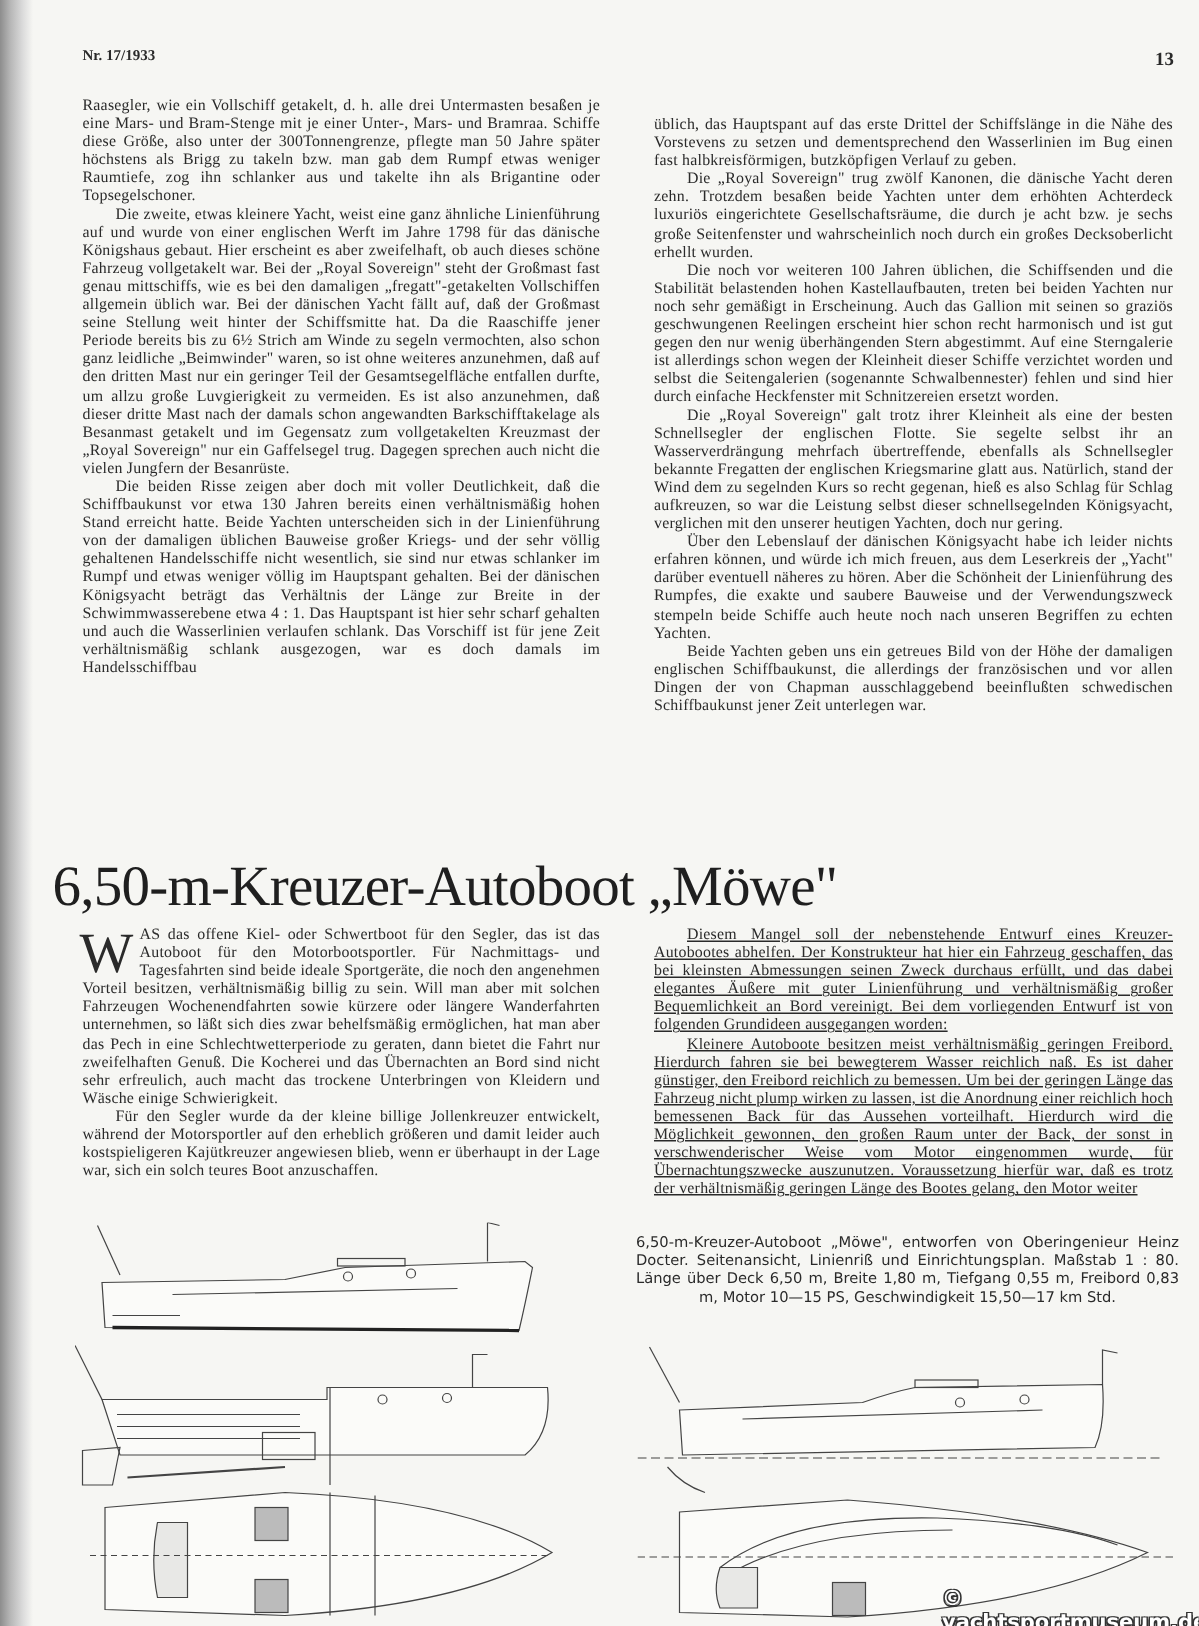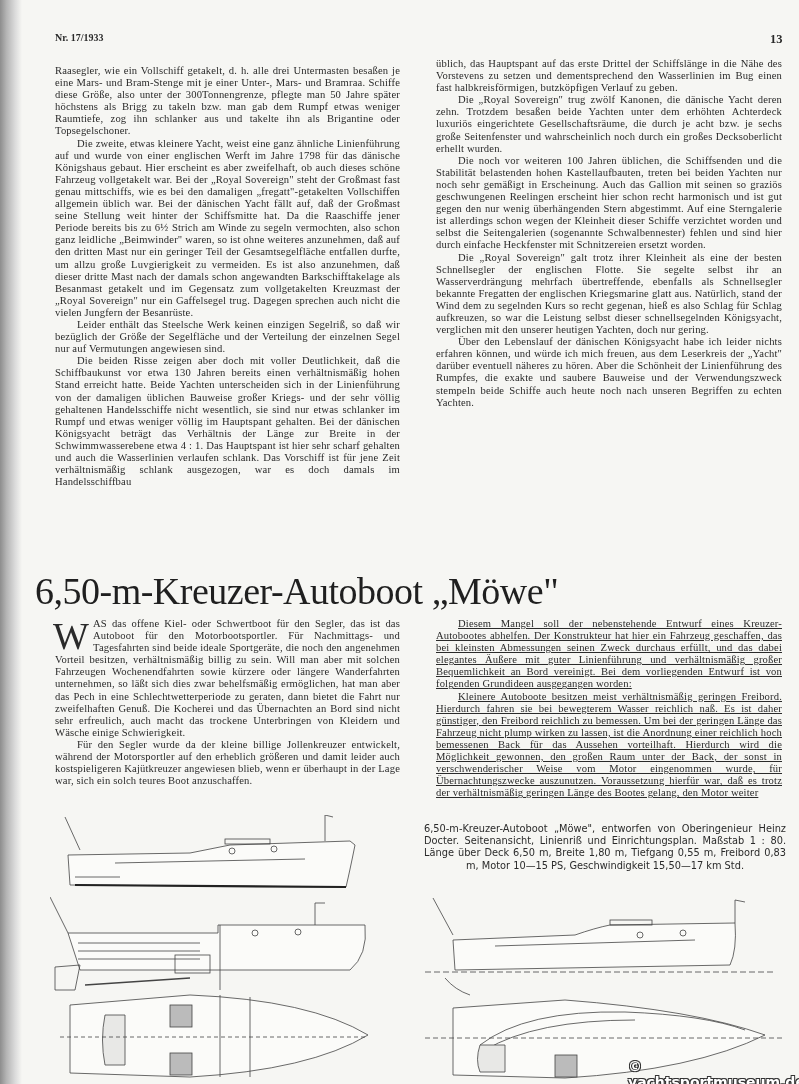--- a/index.html
+++ b/index.html
@@ -15,21 +15,21 @@
   }
   .hdr-left { position:absolute; left:55px; top:32px; font-size:10px; font-weight:bold; }
   .hdr-right { position:absolute; left:770px; top:32px; font-size:12.5px; font-weight:bold; }
   .col {
     position:absolute; font-size:10.6px; line-height:12.1px; text-align:justify;
     letter-spacing:0.15px;
   }
   .col p { margin:0; text-indent:22px; }
   .col p.noindent { text-indent:0; }
   #col-tl { left:55px; top:65px; width:345px; }
-  #col-tr { left:436px; top:58px; width:346px; }
+  #col-tr { left:436px; top:78px; width:346px; }
   .title {
     position:absolute; left:35px; top:569px; font-size:38px; letter-spacing:-0.5px;
     font-family:"Liberation Serif","DejaVu Serif",serif; color:#1f1f1f; white-space:nowrap;
   }
   #col-bl { left:55px; top:618px; width:345px; }
   #col-br { left:436px; top:618px; width:346px;text-decoration:underline; }
   .dropcap {
     float:left; font-size:38px; line-height:32px; margin:2px 4px 0 -2px; font-weight:normal;
   }
   .caption {
@@ -48,30 +48,30 @@
 <body>
 
 <div class="gutter"></div>
 
 <div class="hdr-left">Nr. 17/1933</div>
 <div class="hdr-right">13</div>
 
 <div class="col" id="col-tl">
   <p class="noindent">Raasegler, wie ein Vollschiff getakelt, d. h. alle drei Untermasten besaßen je eine Mars- und Bram-Stenge mit je einer Unter-, Mars- und Bramraa. Schiffe diese Größe, also unter der 300Tonnengrenze, pflegte man 50 Jahre später höchstens als Brigg zu takeln bzw. man gab dem Rumpf etwas weniger Raumtiefe, zog ihn schlanker aus und takelte ihn als Brigantine oder Topsegelschoner.</p>
   <p>Die zweite, etwas kleinere Yacht, weist eine ganz ähnliche Linienführung auf und wurde von einer englischen Werft im Jahre 1798 für das dänische Königshaus gebaut. Hier erscheint es aber zweifelhaft, ob auch dieses schöne Fahrzeug vollgetakelt war. Bei der „Royal Sovereign" steht der Großmast fast genau mittschiffs, wie es bei den damaligen „fregatt"-getakelten Vollschiffen allgemein üblich war. Bei der dänischen Yacht fällt auf, daß der Großmast seine Stellung weit hinter der Schiffsmitte hat. Da die Raaschiffe jener Periode bereits bis zu 6½ Strich am Winde zu segeln vermochten, also schon ganz leidliche „Beimwinder" waren, so ist ohne weiteres anzunehmen, daß auf den dritten Mast nur ein geringer Teil der Gesamtsegelfläche entfallen durfte, um allzu große Luvgierigkeit zu vermeiden. Es ist also anzunehmen, daß dieser dritte Mast nach der damals schon angewandten Barkschifftakelage als Besanmast getakelt und im Gegensatz zum vollgetakelten Kreuzmast der „Royal Sovereign" nur ein Gaffelsegel trug. Dagegen sprechen auch nicht die vielen Jungfern der Besanrüste.</p>
-  <p>Leider enthält das Steelsche Werk keinen einzigen Segelriß, so daß wir bezüglich der Größe der Segelfläche und der Verteilung der einzelnen Segel nur auf Vermutungen angewiesen sind.</p>
   <p>Die beiden Risse zeigen aber doch mit voller Deutlichkeit, daß die Schiffbaukunst vor etwa 130 Jahren bereits einen verhältnismäßig hohen Stand erreicht hatte. Beide Yachten unterscheiden sich in der Linienführung von der damaligen üblichen Bauweise großer Kriegs- und der sehr völlig gehaltenen Handelsschiffe nicht wesentlich, sie sind nur etwas schlanker im Rumpf und etwas weniger völlig im Hauptspant gehalten. Bei der dänischen Königsyacht beträgt das Verhältnis der Länge zur Breite in der Schwimmwasserebene etwa 4 : 1. Das Hauptspant ist hier sehr scharf gehalten und auch die Wasserlinien verlaufen schlank. Das Vorschiff ist für jene Zeit verhältnismäßig schlank ausgezogen, war es doch damals im Handelsschiffbau</p>
 </div>
 
 <div class="col" id="col-tr">
   <p class="noindent">üblich, das Hauptspant auf das erste Drittel der Schiffslänge in die Nähe des Vorstevens zu setzen und dementsprechend den Wasserlinien im Bug einen fast halbkreisförmigen, butzköpfigen Verlauf zu geben.</p>
   <p>Die „Royal Sovereign" trug zwölf Kanonen, die dänische Yacht deren zehn. Trotzdem besaßen beide Yachten unter dem erhöhten Achterdeck luxuriös eingerichtete Gesellschaftsräume, die durch je acht bzw. je sechs große Seitenfenster und wahrscheinlich noch durch ein großes Decksoberlicht erhellt wurden.</p>
   <p>Die noch vor weiteren 100 Jahren üblichen, die Schiffsenden und die Stabilität belastenden hohen Kastellaufbauten, treten bei beiden Yachten nur noch sehr gemäßigt in Erscheinung. Auch das Gallion mit seinen so graziös geschwungenen Reelingen erscheint hier schon recht harmonisch und ist gut gegen den nur wenig überhängenden Stern abgestimmt. Auf eine Sterngalerie ist allerdings schon wegen der Kleinheit dieser Schiffe verzichtet worden und selbst die Seitengalerien (sogenannte Schwalbennester) fehlen und sind hier durch einfache Heckfenster mit Schnitzereien ersetzt worden.</p>
   <p>Die „Royal Sovereign" galt trotz ihrer Kleinheit als eine der besten Schnellsegler der englischen Flotte. Sie segelte selbst ihr an Wasserverdrängung mehrfach übertreffende, ebenfalls als Schnellsegler bekannte Fregatten der englischen Kriegsmarine glatt aus. Natürlich, stand der Wind dem zu segelnden Kurs so recht gegenan, hieß es also Schlag für Schlag aufkreuzen, so war die Leistung selbst dieser schnellsegelnden Königsyacht, verglichen mit den unserer heutigen Yachten, doch nur gering.</p>
   <p>Über den Lebenslauf der dänischen Königsyacht habe ich leider nichts erfahren können, und würde ich mich freuen, aus dem Leserkreis der „Yacht" darüber eventuell näheres zu hören. Aber die Schönheit der Linienführung des Rumpfes, die exakte und saubere Bauweise und der Verwendungszweck stempeln beide Schiffe auch heute noch nach unseren Begriffen zu echten Yachten.</p>
+  <p>Beide Yachten geben uns ein getreues Bild von der Höhe der damaligen englischen Schiffbaukunst, die allerdings der französischen und vor allen Dingen der von Chapman ausschlaggebend beeinflußten schwedischen Schiffbaukunst jener Zeit unterlegen war.</p>
 </div>
 
 <div class="title">6,50-m-Kreuzer-Autoboot „Möwe"</div>
 
 <div class="col" id="col-bl">
   <p class="noindent"><span class="dropcap">W</span><span>AS das offene Kiel- oder Schwertboot für den Segler, das ist das Autoboot für den Motorbootsportler. Für Nachmittags- und Tagesfahrten sind beide ideale Sportgeräte, die noch den angenehmen Vorteil besitzen, verhältnismäßig billig zu sein. Will man aber mit solchen Fahrzeugen Wochenendfahrten sowie kürzere oder längere Wanderfahrten unternehmen, so läßt sich dies zwar behelfsmäßig ermöglichen, hat man aber das Pech in eine Schlechtwetterperiode zu geraten, dann bietet die Fahrt nur zweifelhaften Genuß. Die Kocherei und das Übernachten an Bord sind nicht sehr erfreulich, auch macht das trockene Unterbringen von Kleidern und Wäsche einige Schwierigkeit.</span></p>
   <p>Für den Segler wurde da der kleine billige Jollenkreuzer entwickelt, während der Motorsportler auf den erheblich größeren und damit leider auch kostspieligeren Kajütkreuzer angewiesen blieb, wenn er überhaupt in der Lage war, sich ein solch teures Boot anzuschaffen.</p>
 </div>
 
 <div class="col" id="col-br">

